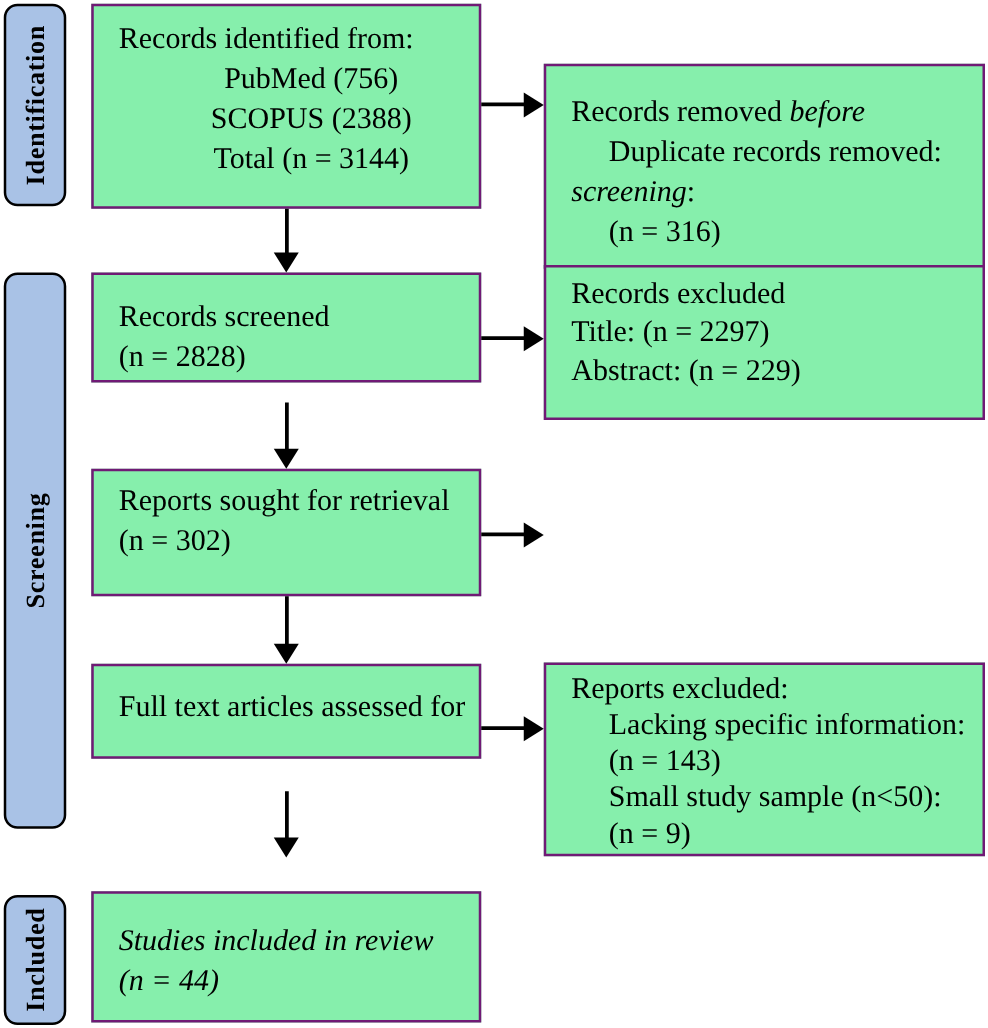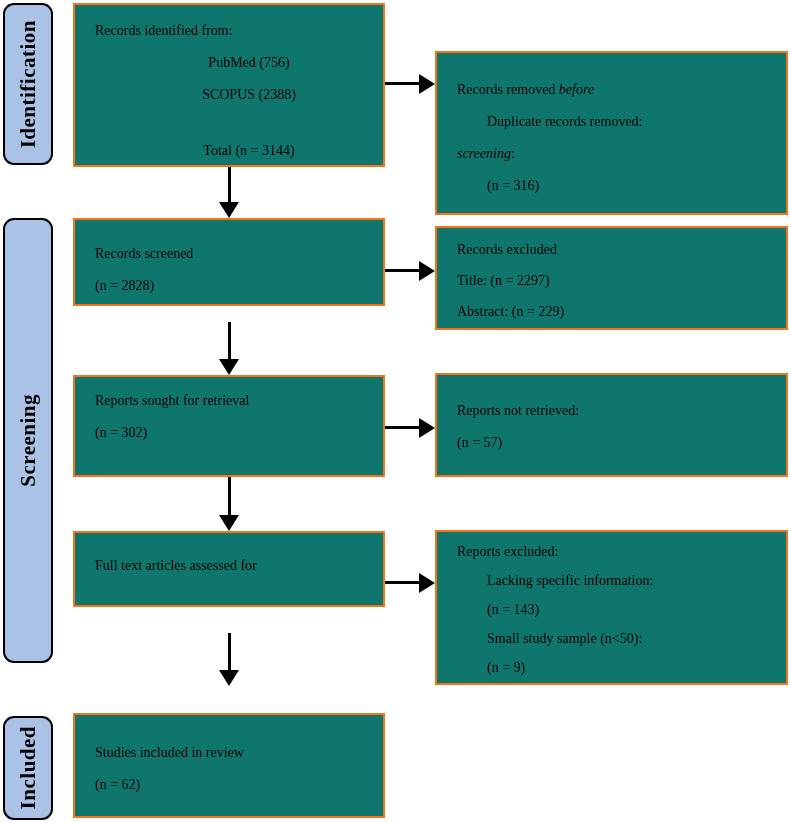--- a/index.html
+++ b/index.html
@@ -34,45 +34,45 @@
     letter-spacing: 0.5px;
     white-space: nowrap;
   }
   #stage-identification { top: 3px;   height: 162px; }
   #stage-screening      { top: 218px; height: 445px; }
   #stage-included       { top: 716px; height: 104px; }
 
   
   .box {
     position: absolute;
-    border: 2px solid #f97316;
-    background: #0f766e;
+    border: 2px solid #701a75;
+    background: #86efac;
     box-sizing: border-box;
-    font-size: 14px;
+    font-size: 24px;
     line-height: 32px;
     padding: 18px 8px 0 20px;
   }
   .main-box { left: 73px;  width: 312px; }
   .side-box { left: 435px; width: 353px; }
 
   #box-identified       { top: 3px;   height: 164px; padding-top: 10px; }
   #box-screened         { top: 218px; height: 88px; padding-top: 18px; }
   #box-sought           { top: 375px; height: 102px; padding-top: 8px; }
   #box-assessed         { top: 531px; height: 76px; padding-top: 17px; }
-  #box-included-studies { top: 713px; height: 105px; padding-top: 22px; }
+  #box-included-studies { top: 713px; height: 105px; padding-top: 22px; font-style: italic; }
 
   #box-removed          { top: 3px;   height: 164px; padding-top: 21px; margin-top: 48px; }
-  #box-records-excluded { top: 226px; height: 104px; padding-top: 6px;  line-height: 31px; }
+  #box-records-excluded { top: 212px; height: 124px; padding-top: 6px;  line-height: 31px; }
   #box-not-retrieved    { top: 373px; height: 104px; padding-top: 20px; }
   #box-reports-excluded { top: 530px; height: 155px; padding-top: 5px;  line-height: 29px; }
 
   .line { white-space: nowrap; }
   .indent { padding-left: 28px; text-align: center; }
   .indent-wide { padding-left: 30px; }
-  .gap { margin-top: 24px; }
+  .gap { }
   .italic { font-style: italic; }
 
   
   .vshaft { position: absolute; left: 228px; width: 3px; background: #000; }
   .vhead  {
     position: absolute; left: 219px; width: 0; height: 0;
     border-left: 10px solid transparent;
     border-right: 10px solid transparent;
     border-top: 16px solid #000;
   }
@@ -124,40 +124,36 @@
     <div class="line">Reports sought for retrieval</div>
     <div class="line">(n = 302)</div>
   </div>
 
   <div class="box main-box" id="box-assessed">
     <div class="line">Full text articles assessed for</div>
   </div>
 
   <div class="box main-box" id="box-included-studies">
     <div class="line">Studies included in review</div>
-    <div class="line">(n = 62)</div>
+    <div class="line">(n = 44)</div>
   </div>
 
   <div class="box side-box" id="box-removed">
     <div class="line"><span>Records removed</span> <span class="italic">before</span></div>
     <div class="line indent-wide">Duplicate records removed:</div>
     <div class="line"><span class="italic">screening</span><span>:</span></div>
     <div class="line indent-wide">(n = 316)</div>
   </div>
 
   <div class="box side-box" id="box-records-excluded">
     <div class="line">Records excluded</div>
     <div class="line">Title: (n = 2297)</div>
     <div class="line">Abstract: (n = 229)</div>
   </div>
 
-  <div class="box side-box" id="box-not-retrieved">
-    <div class="line">Reports not retrieved:</div>
-    <div class="line">(n = 57)</div>
-  </div>
 
   <div class="box side-box" id="box-reports-excluded">
     <div class="line">Reports excluded:</div>
     <div class="line indent-wide">Lacking specific information:</div>
     <div class="line indent-wide">(n = 143)</div>
     <div class="line indent-wide">Small study sample (n&lt;50):</div>
     <div class="line indent-wide">(n = 9)</div>
   </div>
 
   <div class="vshaft" id="va1s"></div>

